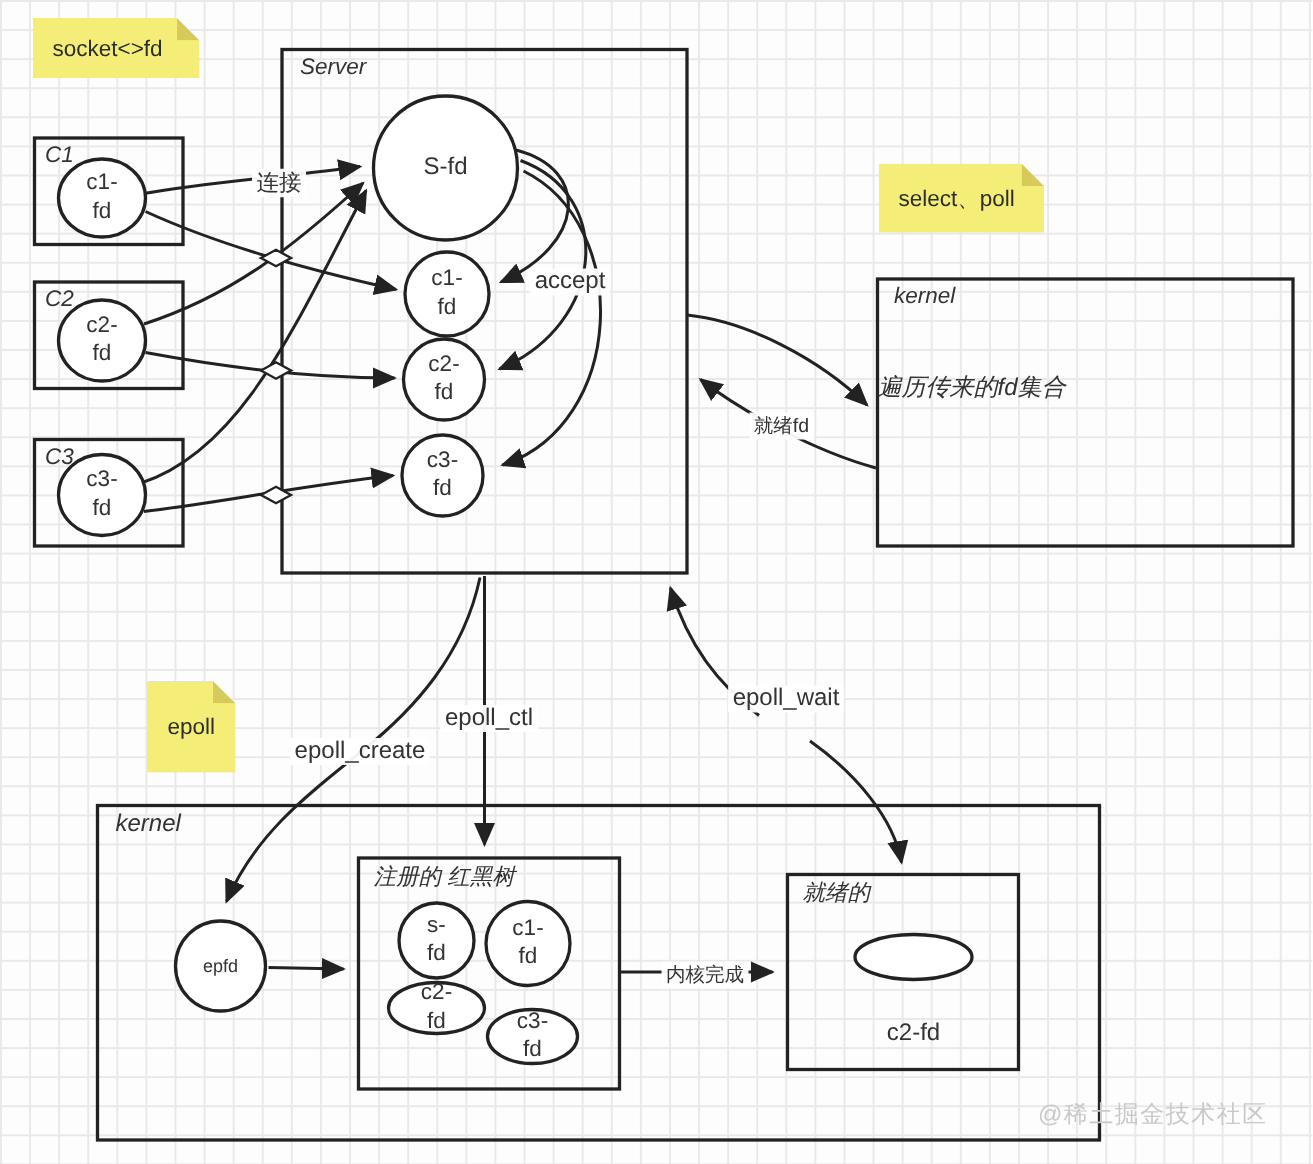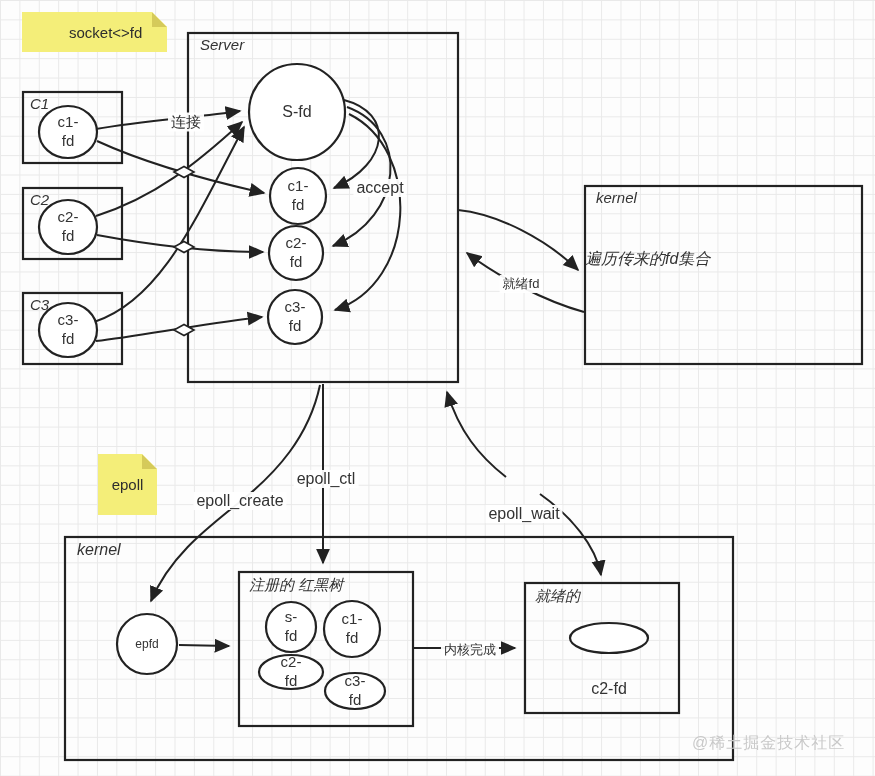--- a/index.html
+++ b/index.html
@@ -109,23 +109,27 @@
     <ellipse class="node" cx="68" cy="227" rx="29" ry="27"></ellipse>
     <ellipse class="node" cx="68" cy="330" rx="29" ry="27"></ellipse>
     <circle class="node" cx="147" cy="644" r="30"></circle>
     <circle class="node" cx="291" cy="627" r="25"></circle>
     <circle class="node" cx="352" cy="629" r="28"></circle>
     <ellipse class="node" cx="291" cy="672" rx="32" ry="17"></ellipse>
     <ellipse class="node" cx="355" cy="691" rx="30" ry="18"></ellipse>
     <ellipse class="node" cx="609" cy="638" rx="39" ry="15"></ellipse>
   </svg>
 
-  <div class="sticky" style="left:22px;top:12px;width:111px;height:40px;padding-left:34px;">
+  <div class="sticky" style="left:22px;top:12px;width:111px;height:40px;">
     <span class="fold"></span>
     <span class="sticky-text">socket&lt;&gt;fd</span>
+  </div>
+  <div class="sticky" style="left:586px;top:109px;width:110px;height:46px;">
+    <span class="fold"></span>
+    <span class="sticky-text">select、poll</span>
   </div>
   <div class="sticky center" style="left:98px;top:454px;width:59px;height:61px;">
     <span class="fold"></span>
     <span class="sticky-text">epoll</span>
   </div>
 
   <div class="txt box-title" style="left:200px;top:36px;">Server</div>
   <div class="txt box-title" style="left:30px;top:95px;">C1</div>
   <div class="txt box-title" style="left:30px;top:191px;">C2</div>
   <div class="txt box-title" style="left:30px;top:296px;">C3</div>
@@ -158,18 +162,18 @@
 fd</div>
   <div class="node-label" style="left:570px;top:623px;width:78px;height:44px;font-size:16px;margin-top:44px;">c2-fd</div>
 
   <div class="txt" style="left:585px;top:249px;width:240px;text-align:left;font-size:16px;">遍历传来的fd集合</div>
 
   <div class="mid-label" style="left:186px;top:122px;font-size:15px;">连接</div>
   <div class="mid-label" style="left:380px;top:188px;">accept</div>
   <div class="mid-label small" style="left:521px;top:284px;">就绪fd</div>
   <div class="mid-label" style="left:240px;top:501px;">epoll_create</div>
   <div class="mid-label" style="left:326px;top:479px;">epoll_ctl</div>
-  <div class="mid-label" style="left:524px;top:514px;">epoll_wait</div>
+  <div class="mid-label" style="left:524px;top:466px;">epoll_wait</div>
   <div class="mid-label small" style="left:470px;top:650px;">内核完成</div>
 
   <div class="watermark" style="left:692px;top:733px;text-align:right;">@稀土掘金技术社区</div>
 
 </div>
 
 </body></html>

